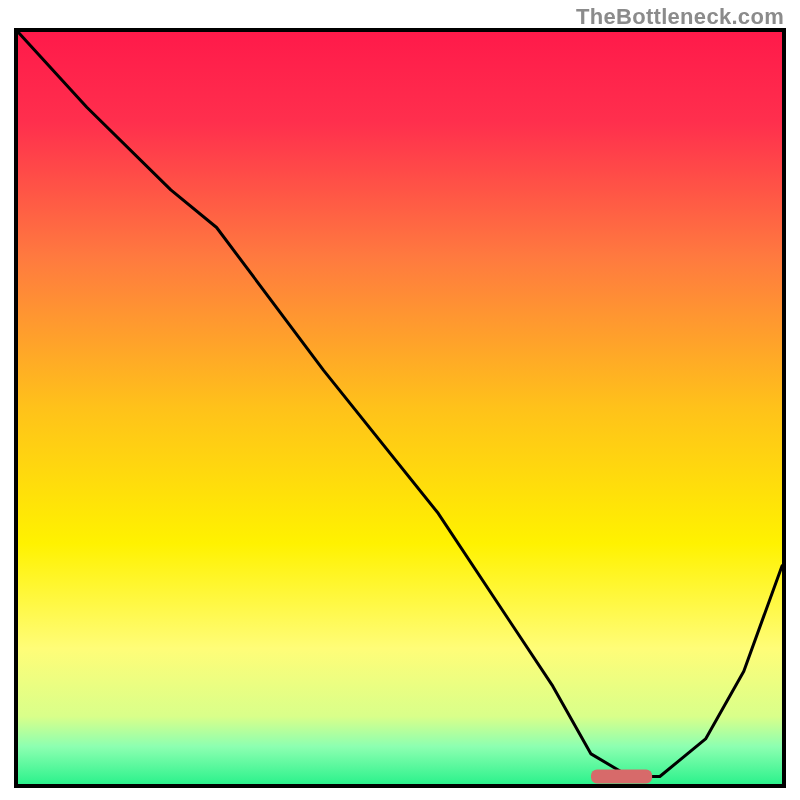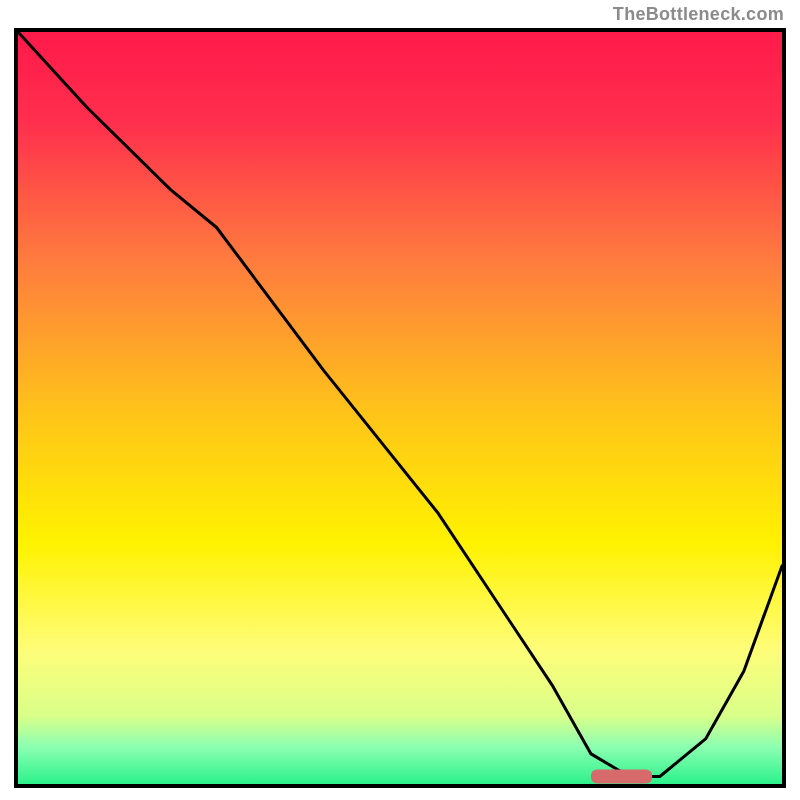--- a/index.html
+++ b/index.html
@@ -24,21 +24,21 @@
     left: 0;
     top: 0;
     width: 100%;
     height: 100%;
   }
   .watermark {
     position: absolute;
     top: 4px;
     right: 16px;
     font-family: Arial, Helvetica, sans-serif;
-    font-size: 18px;
+    font-size: 22px;
     font-weight: 600;
     color: #8b8b8b;
     letter-spacing: 0.3px;
   }
   svg.plot {
     position: absolute;
     left: 0;
     top: 0;
     width: 100%;
     height: 100%;

